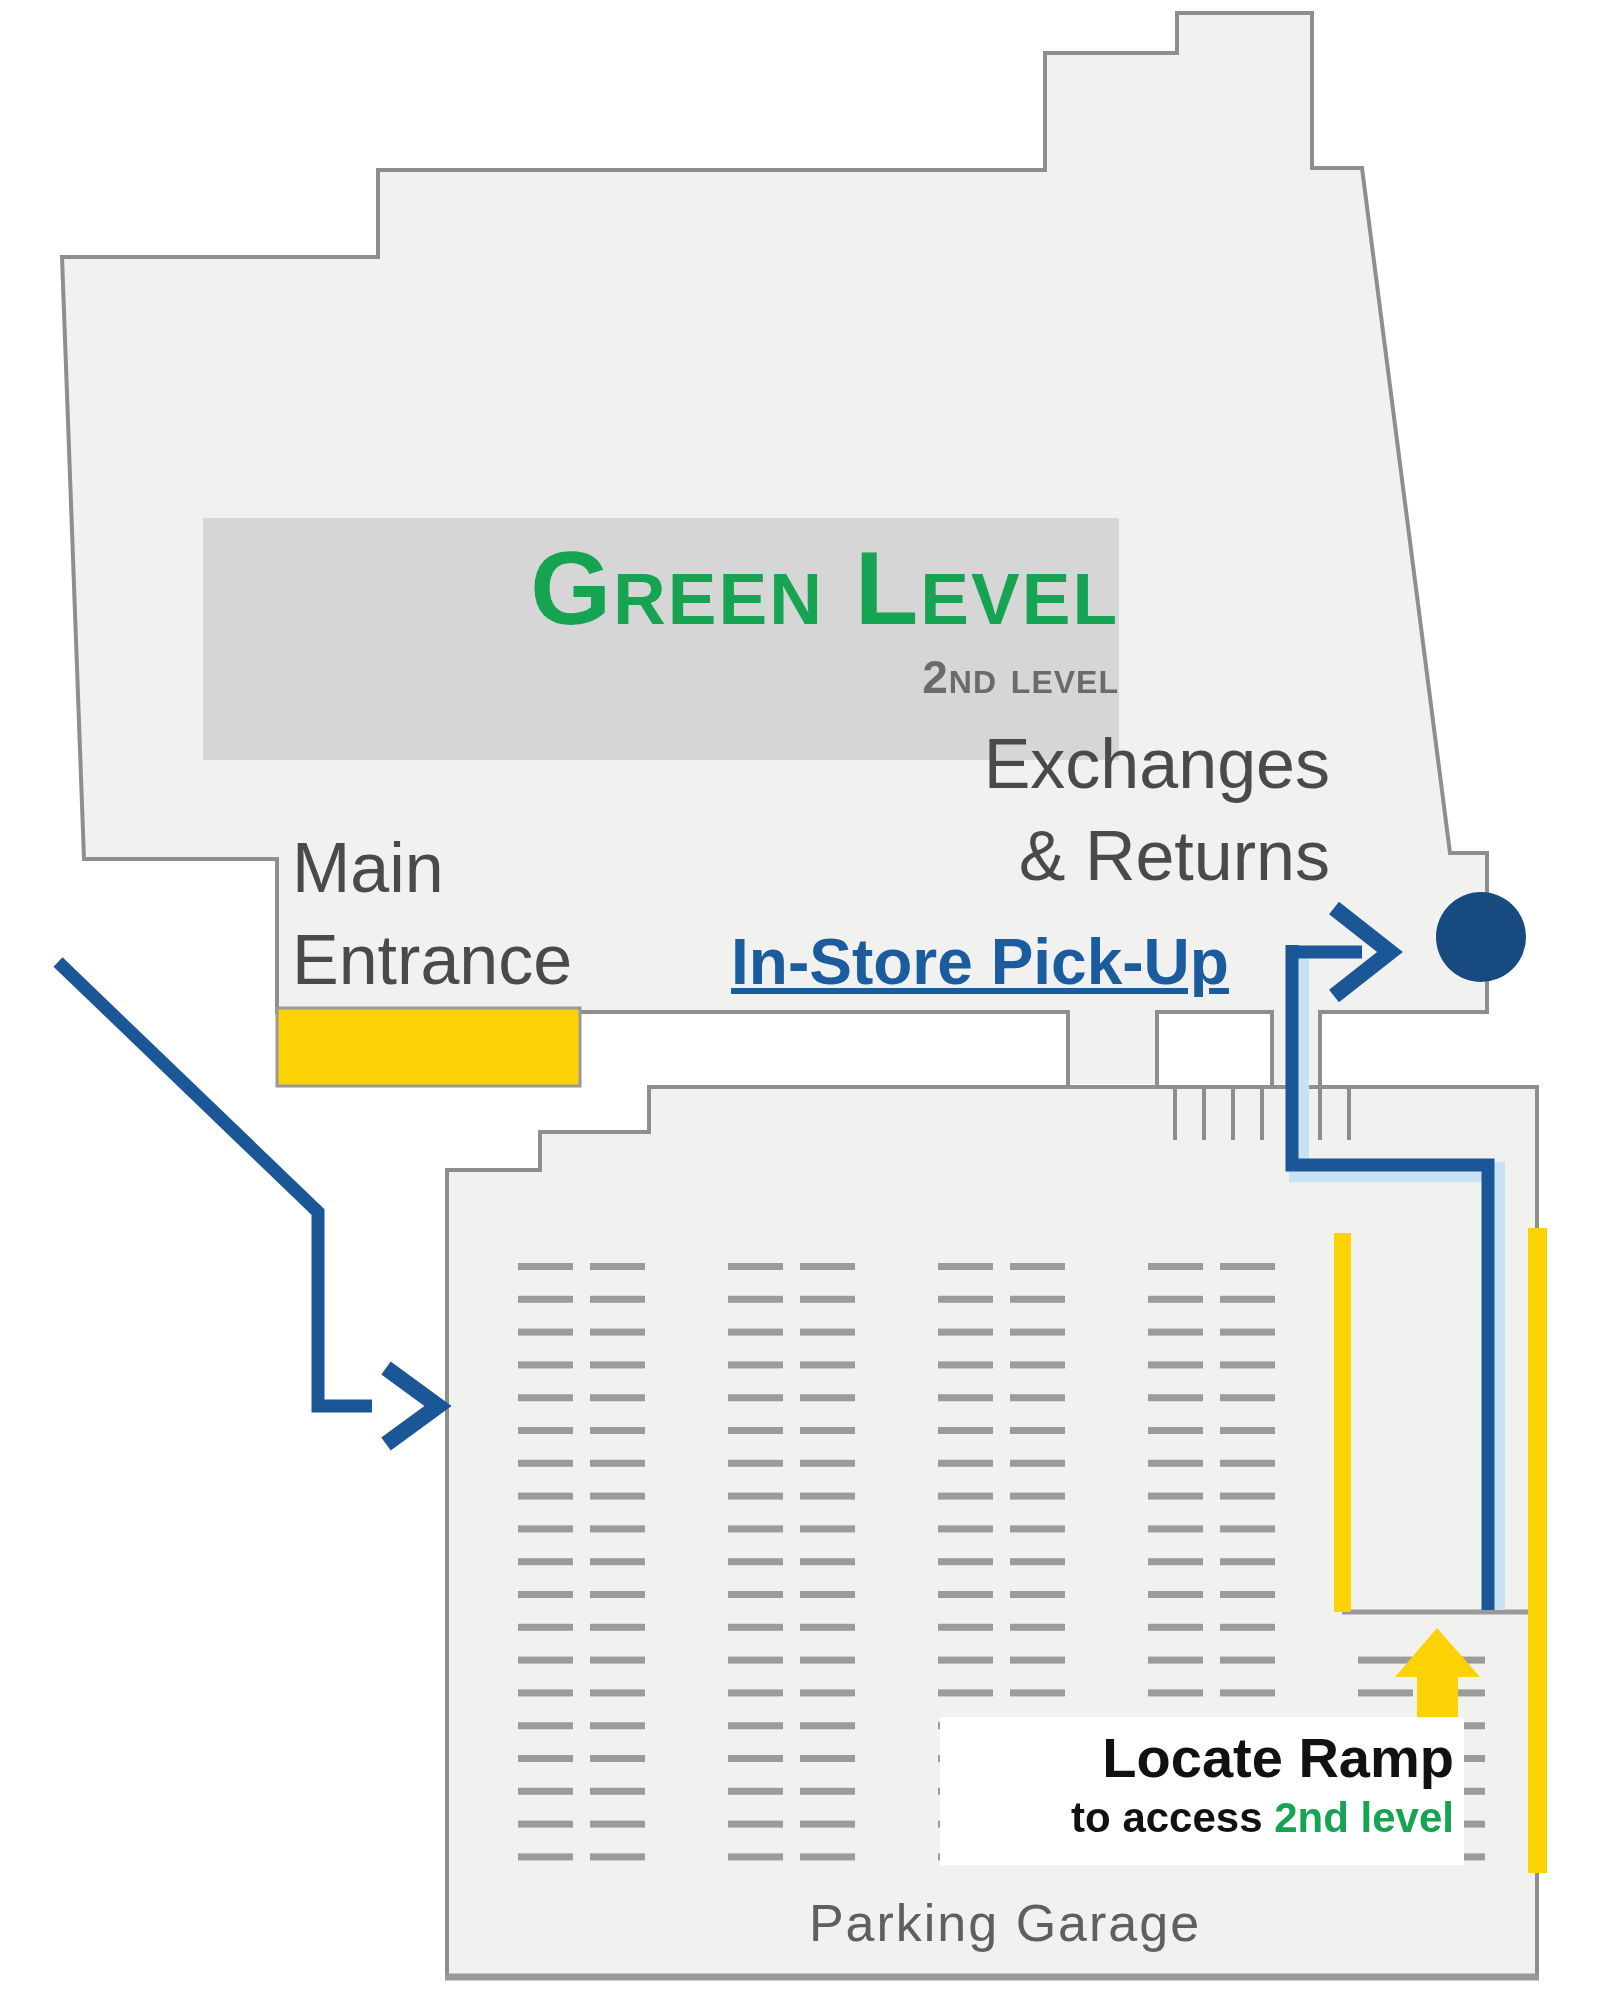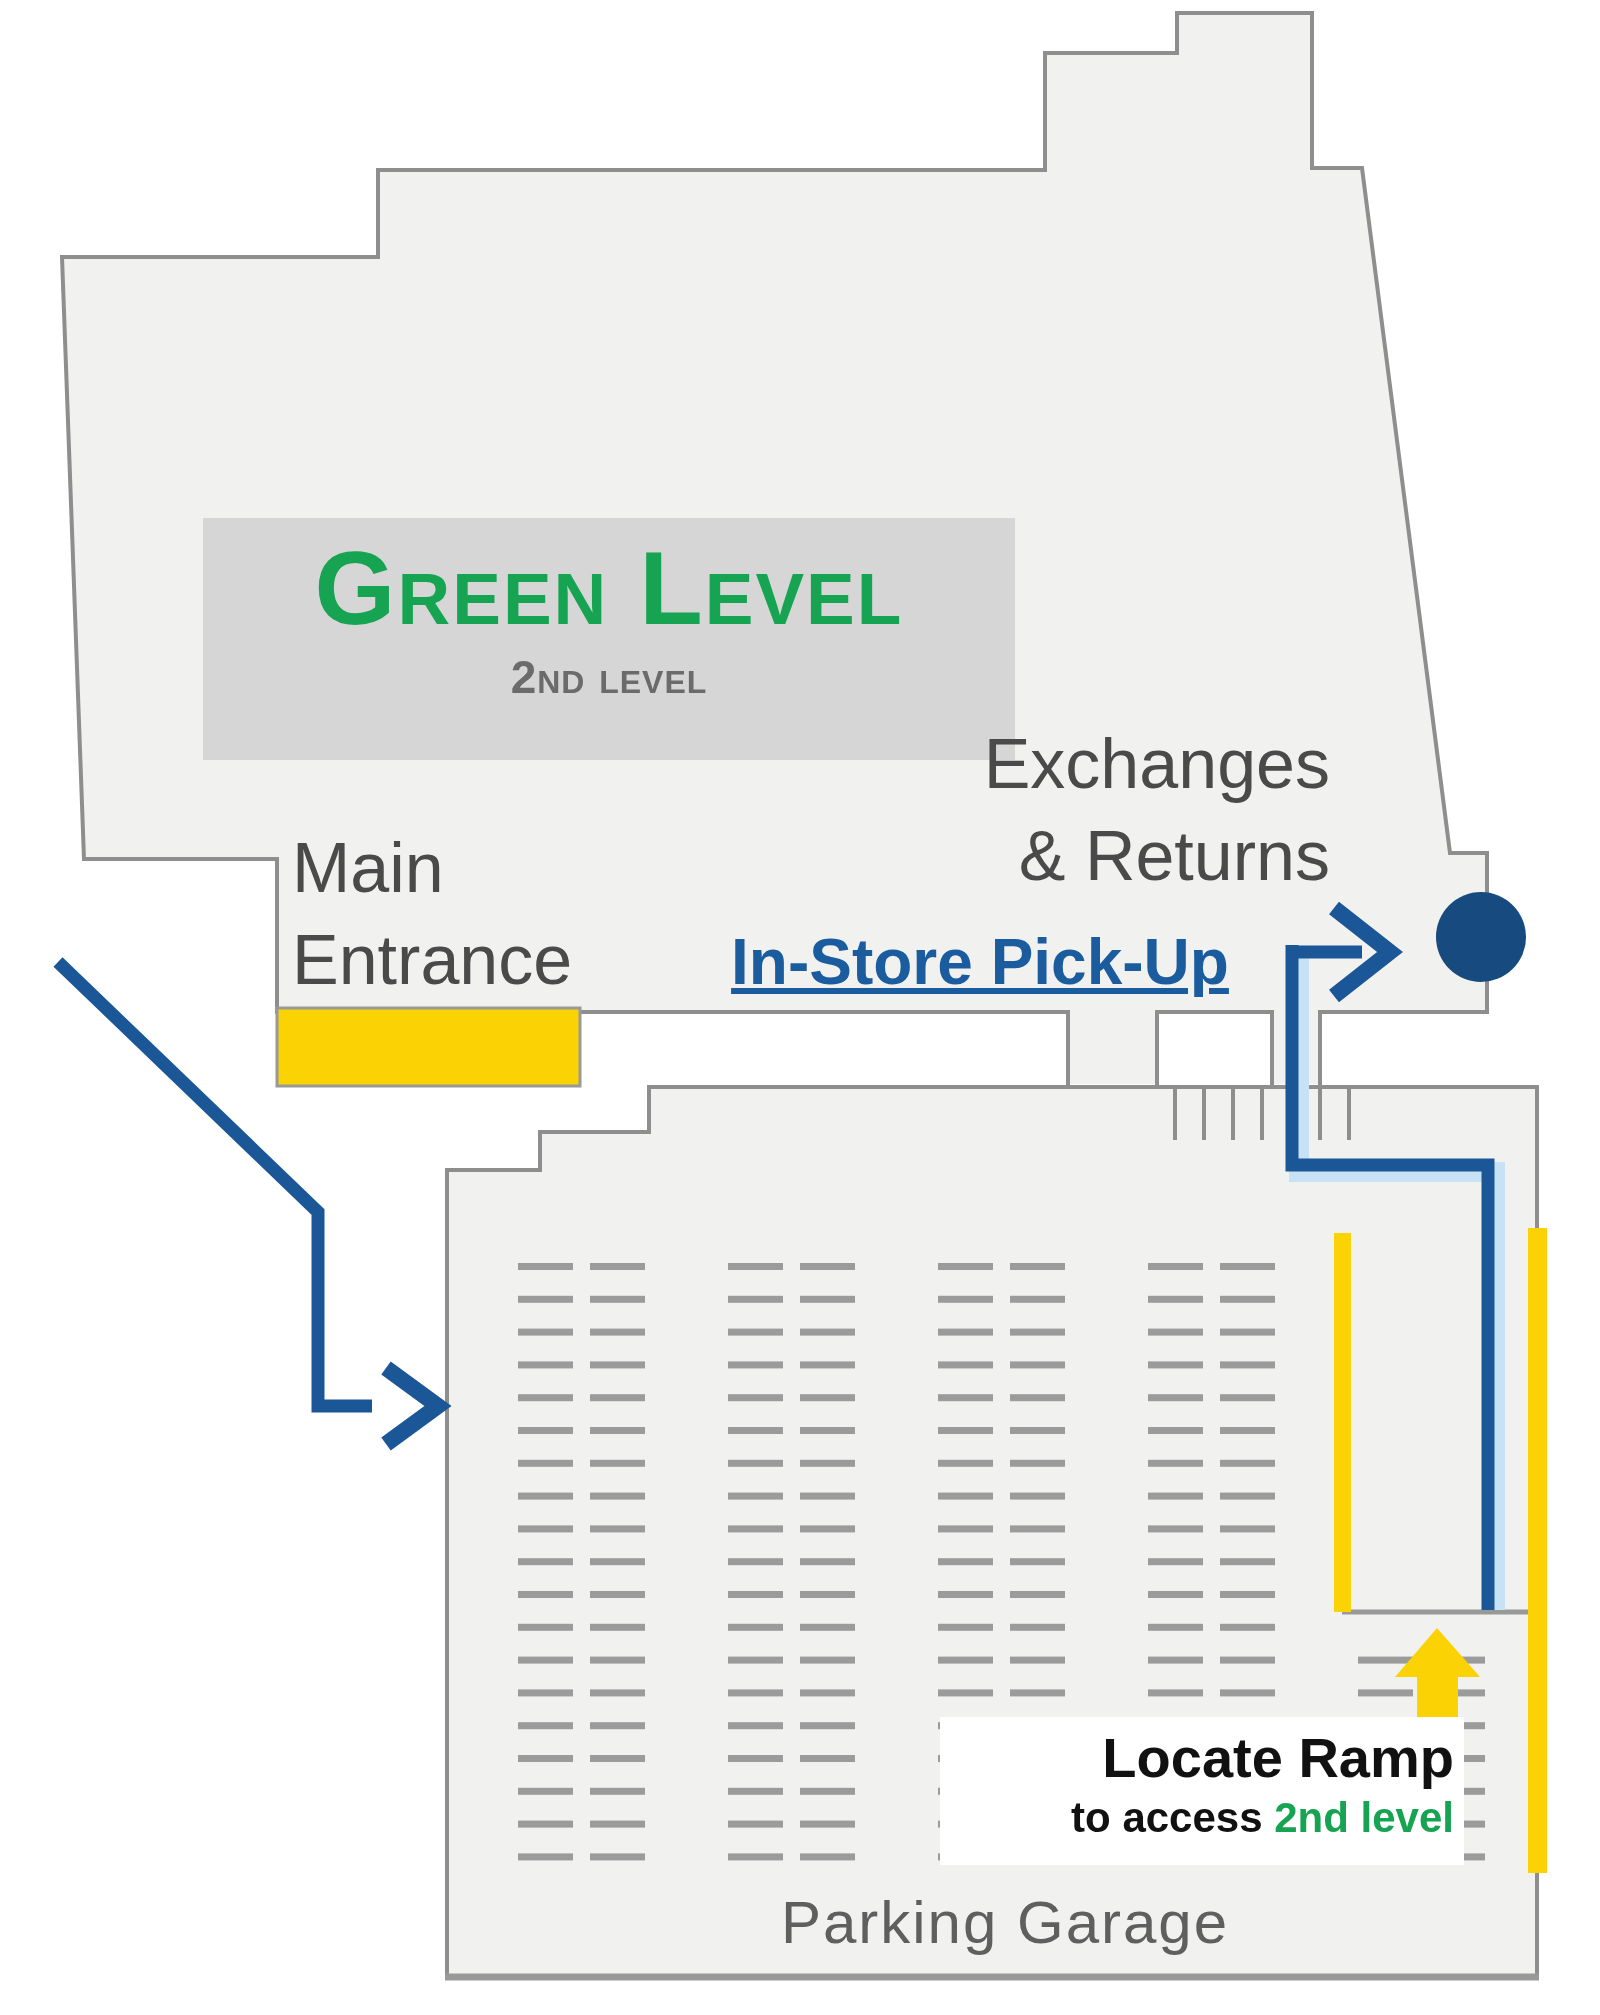--- a/index.html
+++ b/index.html
@@ -1,35 +1,35 @@
 <!DOCTYPE html>
 <html><head>
 <meta charset="utf-8">
 <style>
   html,body{margin:0;padding:0;background:#fff;}
   .stage{position:relative;width:1600px;height:2015px;background:#ffffff;overflow:hidden;
          font-family:"Liberation Sans","DejaVu Sans",sans-serif;}
   .stage svg{position:absolute;left:0;top:0;}
   .abs{position:absolute;}
-  .title-box{left:203px;top:518px;width:812px;height:242px;text-align:center;}
+  .title-box{left:203px;top:518px;width:916px;height:242px;text-align:right;}
   .title-main{font-weight:bold;font-variant:small-caps;font-size:104px;line-height:112px;
               letter-spacing:2px;padding-top:14px;}
   .title-sub{font-weight:bold;font-variant:small-caps;font-size:46px;line-height:50px;
              letter-spacing:1px;margin-top:8px;}
   .lbl{color:#4a4a4a;font-size:70px;line-height:92px;white-space:pre-line;}
   .lbl-main{left:292px;top:822px;text-align:left;}
   .lbl-exch{left:958px;top:718px;width:372px;text-align:right;}
   .lbl-pickup{left:700px;top:924px;width:560px;text-align:center;
               font-size:64px;font-weight:bold;line-height:76px;text-decoration:underline;}
   .ramp-box{left:940px;top:1717px;width:524px;height:148px;background:#ffffff;
             text-align:right;padding-right:10px;box-sizing:border-box;}
   .ramp-title{font-size:56px;font-weight:bold;line-height:62px;margin-top:10px;}
   .ramp-sub{font-size:42px;font-weight:bold;line-height:50px;margin-top:4px;}
   .lbl-garage{left:700px;top:1888px;width:610px;text-align:center;
-              font-size:60px;line-height:70px;letter-spacing:2px;}
+              font-size:52px;line-height:70px;letter-spacing:2px;}
 </style>
 </head>
 <body>
 
 <div class="stage">
 
   <svg width="1600" height="2015" viewBox="0 0 1600 2015">
 
     <path d="M 1177,13 H 1312 V 168 H 1362 L 1450,853 H 1487 V 1012 H 277 V 859 H 84 L 62,257 H 378 V 170 H 1045 V 53 H 1177 Z" stroke-width="4" fill="#F1F1F0" stroke="#8E8E8E"></path>
 

